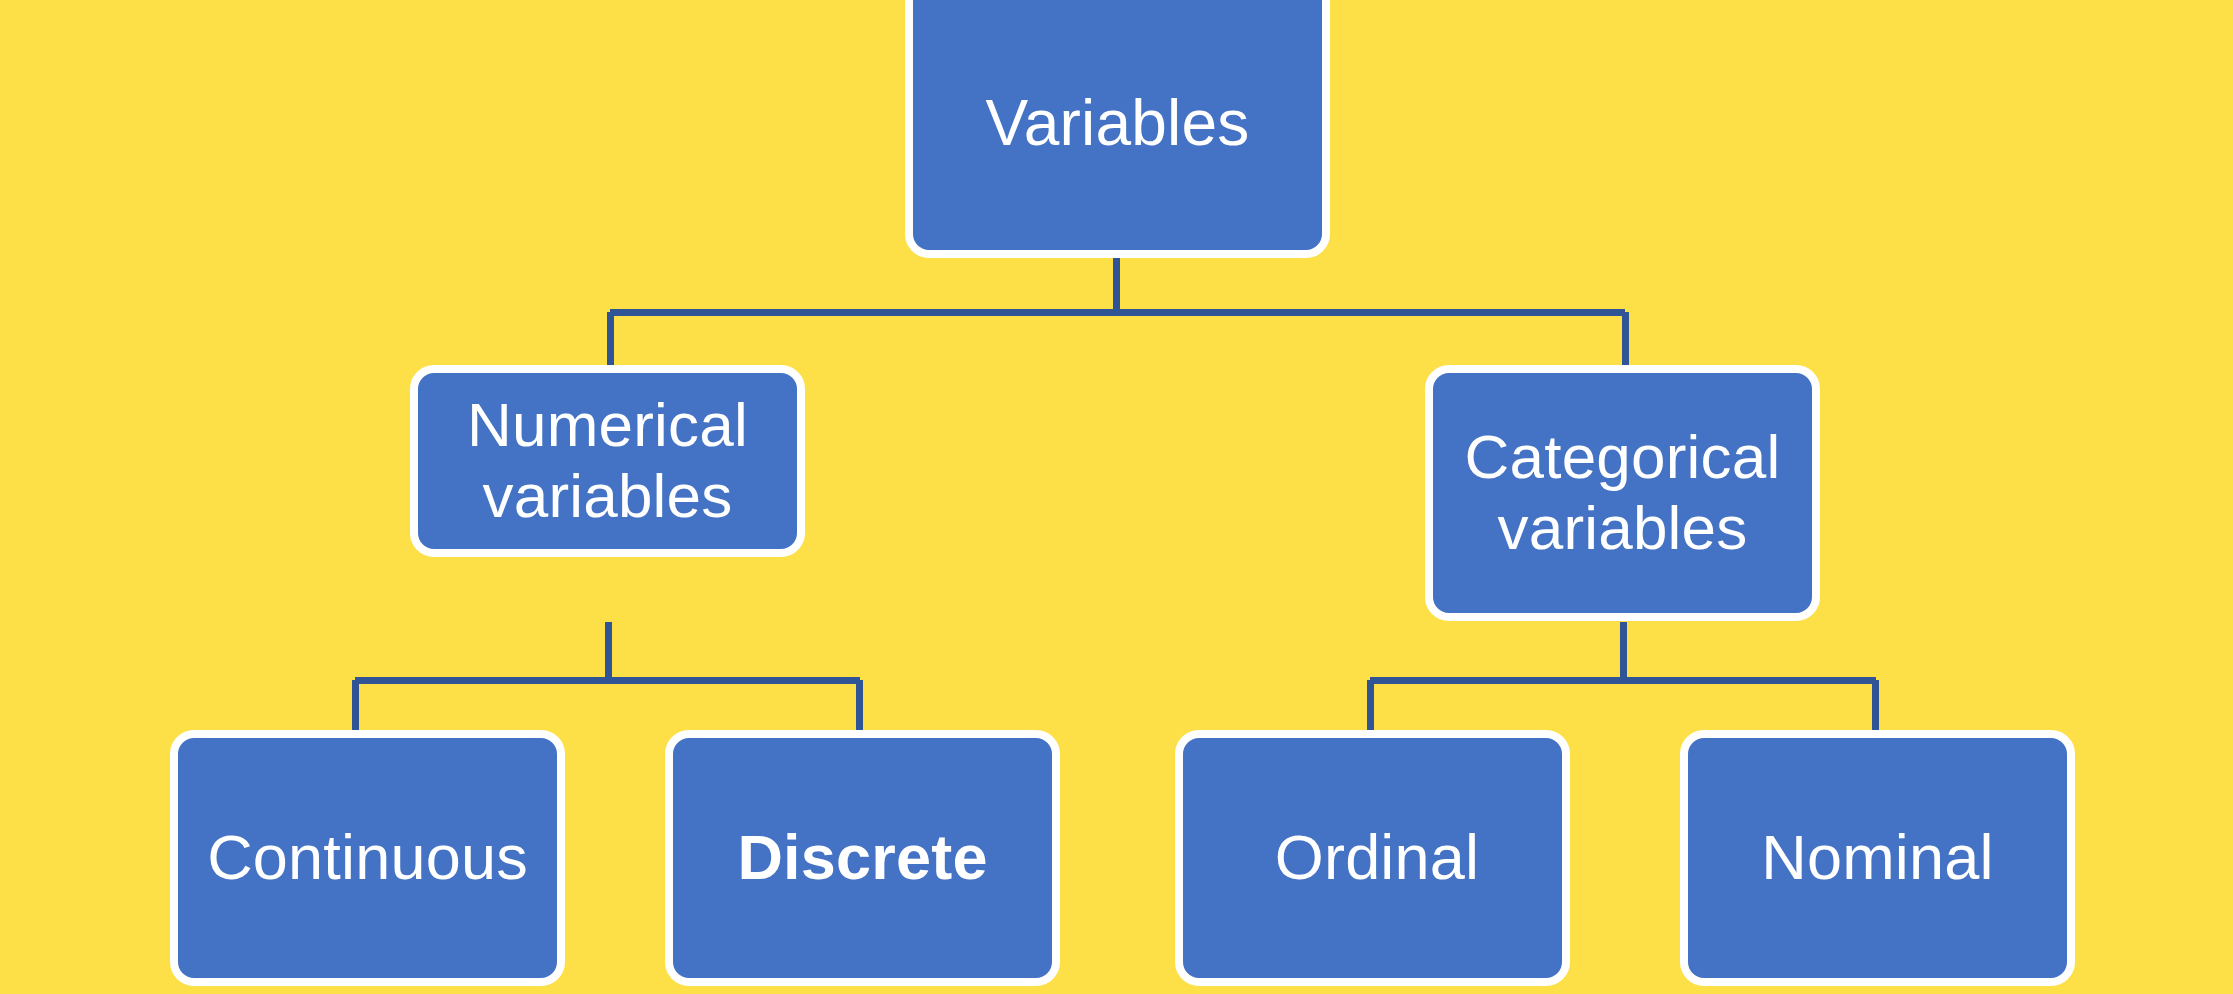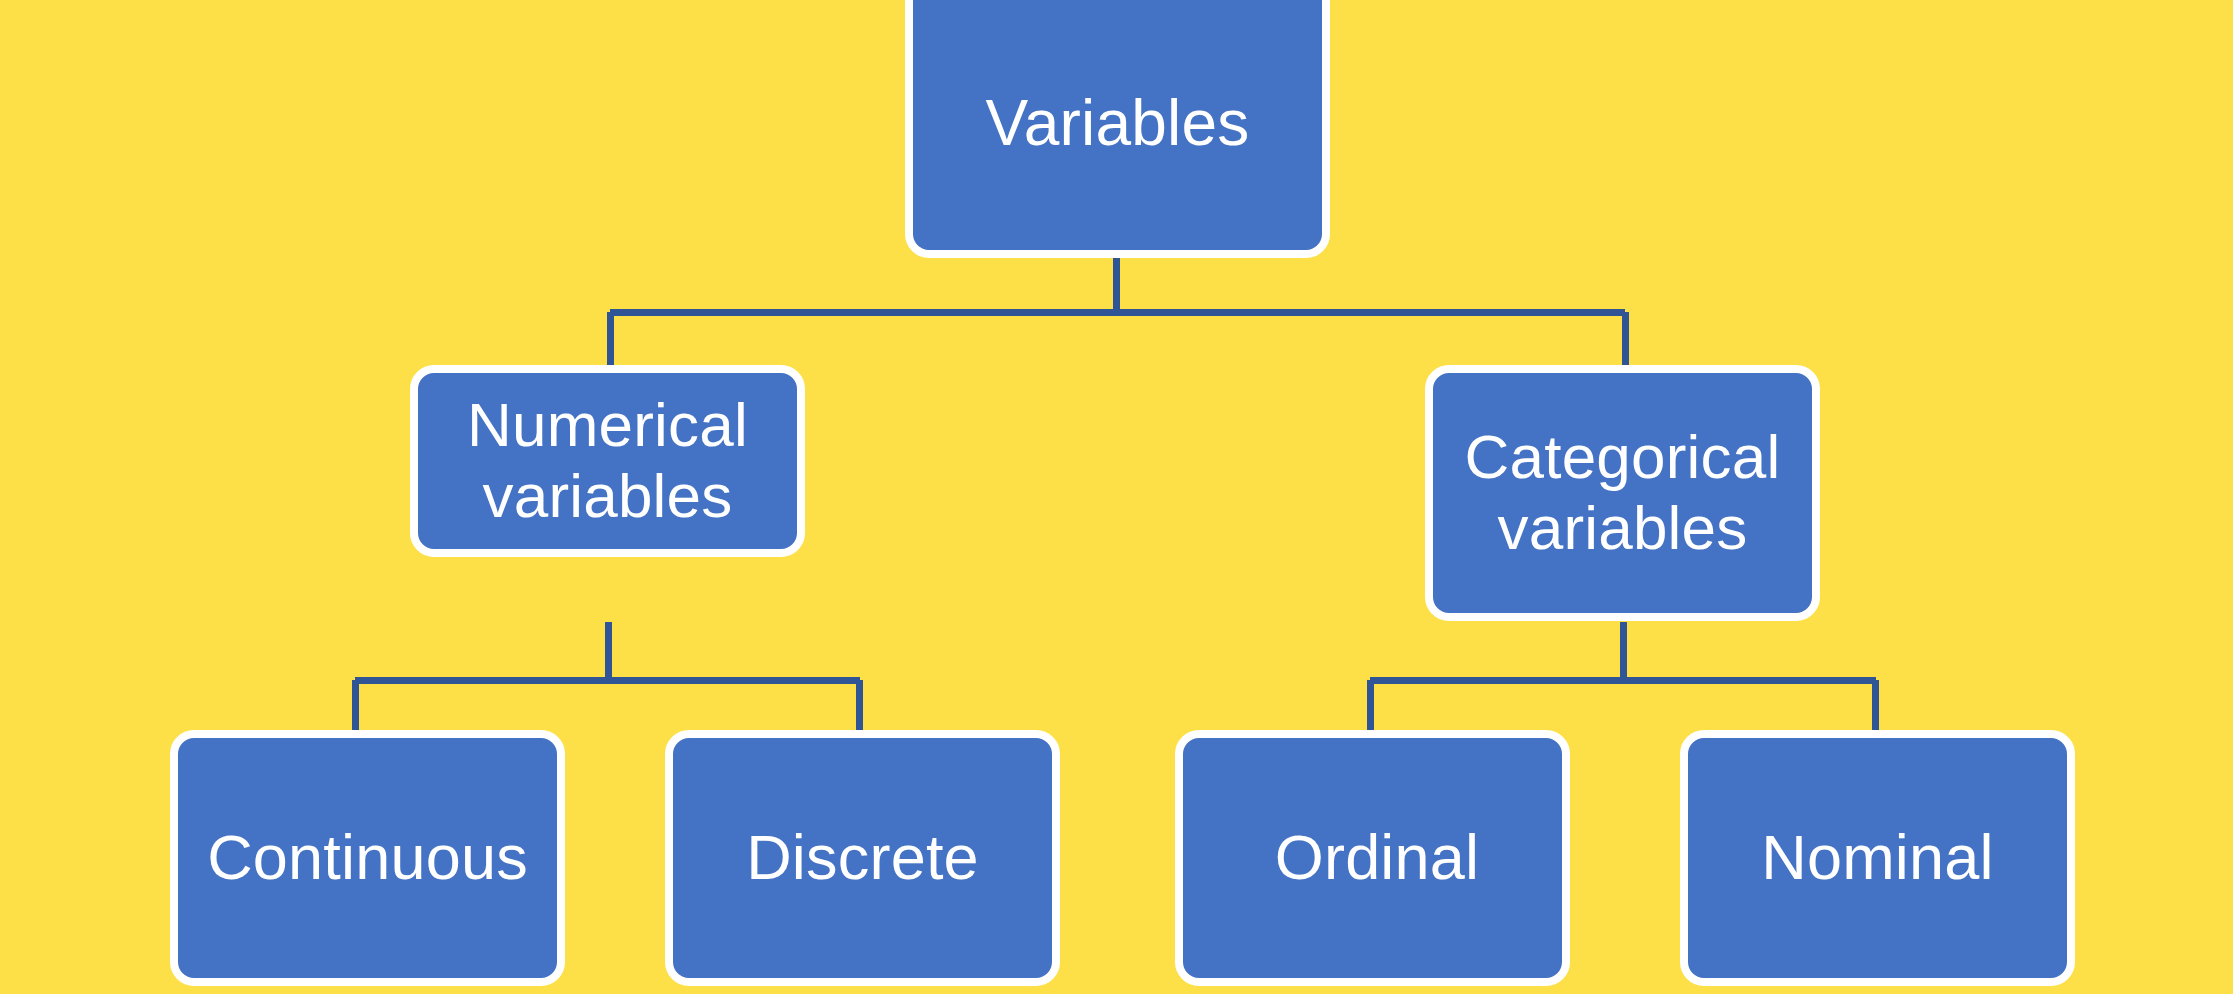--- a/index.html
+++ b/index.html
@@ -81,21 +81,21 @@
   #node-continuous,
   #node-discrete,
   #node-ordinal,
   #node-nominal {
     top: 730px;
     width: 395px;
     height: 256px;
     font-size: 63px;
   }
   #node-continuous { left: 160px; margin-left: 10px; }
-  #node-discrete   { left: 665px; }
+  #node-discrete   { left: 665px; font-weight: bold; }
   #node-ordinal    { left: 1175px; padding-left: 9px; }
   #node-nominal    { left: 1680px; }
 </style>
 </head>
 <body>
 
 <div id="canvas">
 
   <svg id="connector-layer" viewBox="0 0 2233 994" width="2233" height="994" xmlns="http://www.w3.org/2000/svg">
     <g stroke="#2F5597" stroke-width="7" fill="none" shape-rendering="crispEdges">

